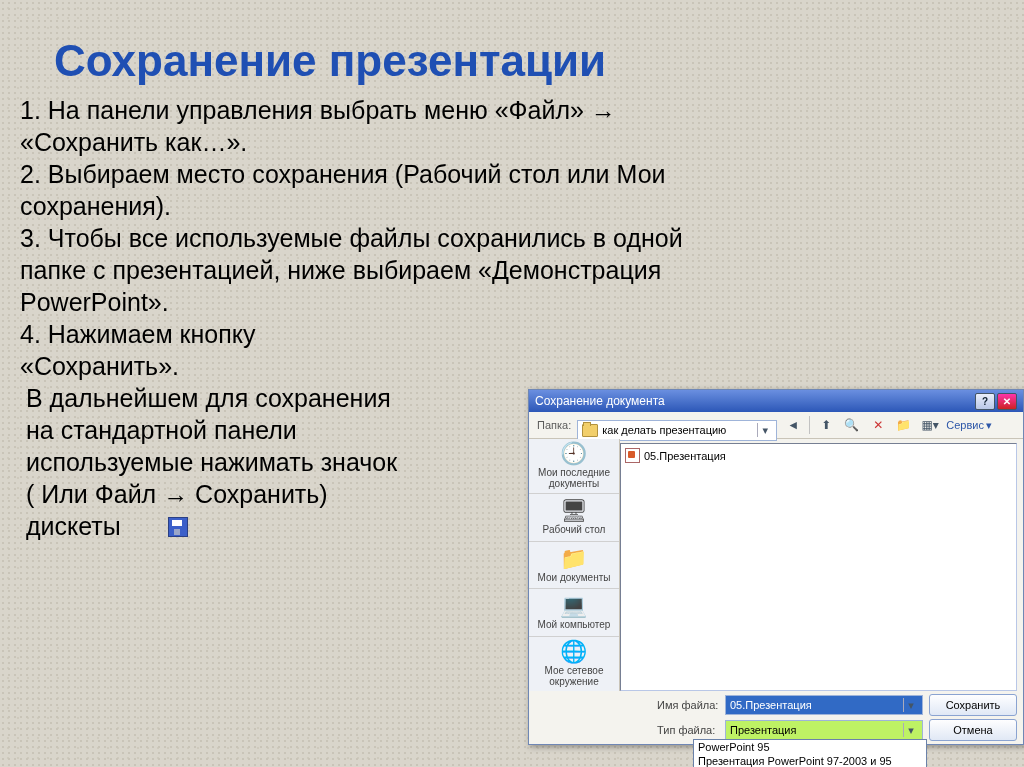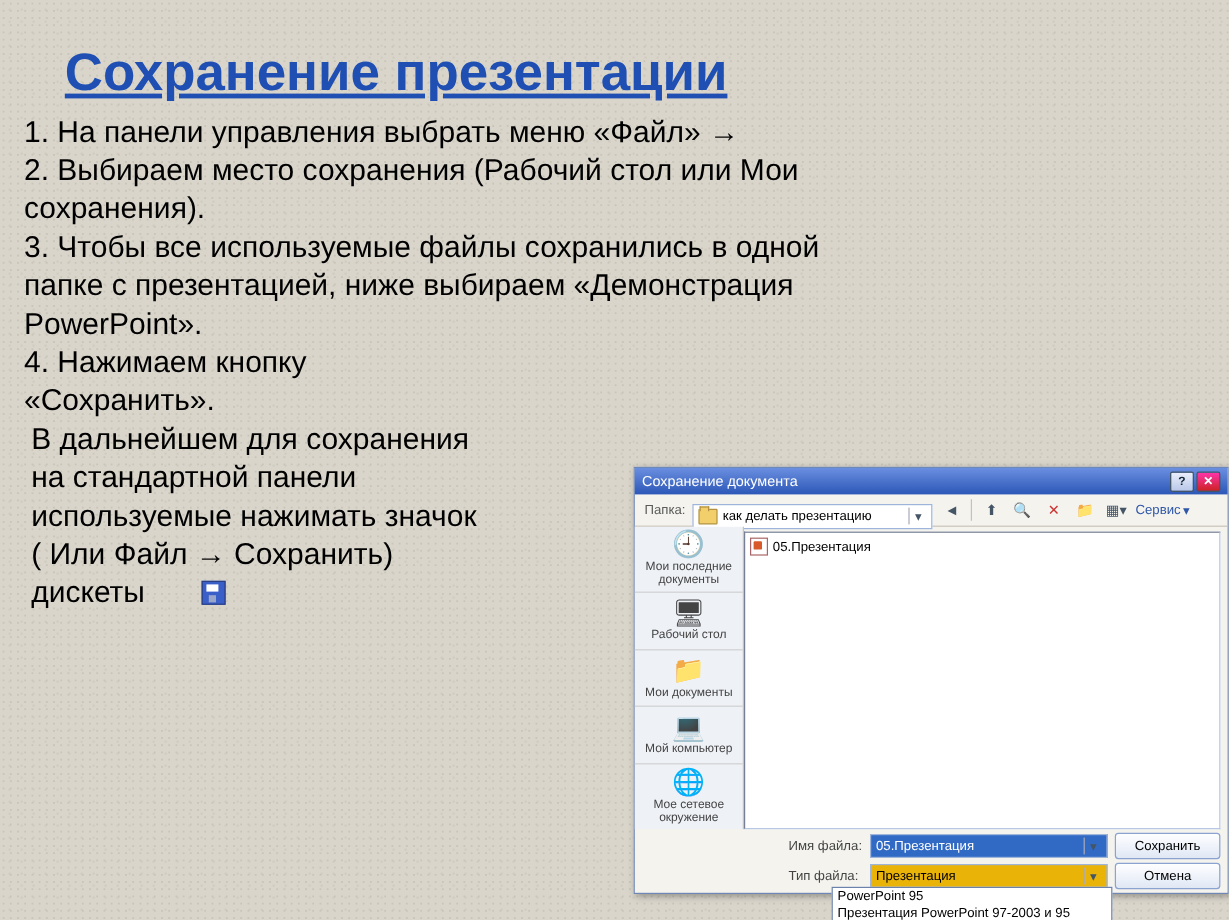--- a/index.html
+++ b/index.html
@@ -13,21 +13,20 @@
     background-size:6px 6px,10px 10px;
     background-position:0 0,3px 3px;
     position:relative;
     overflow:hidden;
   }
   .title{
     color:#1f4fb3;
     font-size:44px;
     font-weight:bold;
     padding:36px 0 0 54px;
-    text-decoration:underline;
   }
   .content{
     font-size:25px;
     color:#000;
     line-height:1.28;
     padding:8px 40px 0 20px;
     width:980px;
   }
   .content p{margin:0;}
   .content .narrow{width:440px;}
@@ -109,21 +108,21 @@
   .bottom{
     padding:3px 6px 4px 96px;display:flex;flex-direction:column;gap:3px;position:relative;
   }
   .frow{display:flex;align-items:center;gap:6px;}
   .flabel{width:62px;color:#444;margin-left:32px;}
   .finput,.fselect{
     flex:1;height:18px;border:1px solid #9fb4d9;background:#fff;
     display:flex;align-items:center;padding:0 4px;font-size:11px;color:#000;
   }
   .finput.sel{background:#316ac5;color:#fff;}
-  .fselect{background:#eab308;}
+  .fselect{background:#bef264;}
   .fselect .chev,.finput .chev{margin-left:auto;width:14px;height:14px;border-left:1px solid #aab;display:flex;align-items:center;justify-content:center;color:#456;}
   .btn{
     width:86px;height:20px;border:1px solid #8aa3d1;border-radius:3px;
     background:linear-gradient(#fefeff,#e0e8f5);
     display:flex;align-items:center;justify-content:center;font-size:11px;color:#000;
   }
 
   
   .dropdown{
     position:absolute;left:164px;top:48px;width:232px;
@@ -131,20 +130,21 @@
   }
   .dropdown div{padding:1px 4px;white-space:nowrap;overflow:hidden;text-overflow:ellipsis;color:#000;}
 </style>
 </head>
 <body>
 
 <div class="title">Сохранение презентации</div>
 
 <div class="content">
   <p>1. На панели управления выбрать меню «Файл» →</p>
+  <p>«Сохранить как…».</p>
   <p>2. Выбираем место сохранения (Рабочий стол или Мои</p>
   <p>сохранения).</p>
   <p>3. Чтобы все используемые файлы сохранились в одной</p>
   <p>папке с презентацией, ниже выбираем «Демонстрация</p>
   <p>PowerPoint».</p>
   <p class="narrow">4. Нажимаем кнопку</p>
   <p class="narrow">«Сохранить».</p>
   <p class="narrow" style="padding-left:6px">В дальнейшем для сохранения</p>
   <p class="narrow" style="padding-left:6px">на стандартной панели</p>
   <p class="narrow" style="padding-left:6px">используемые нажимать значок</p>

